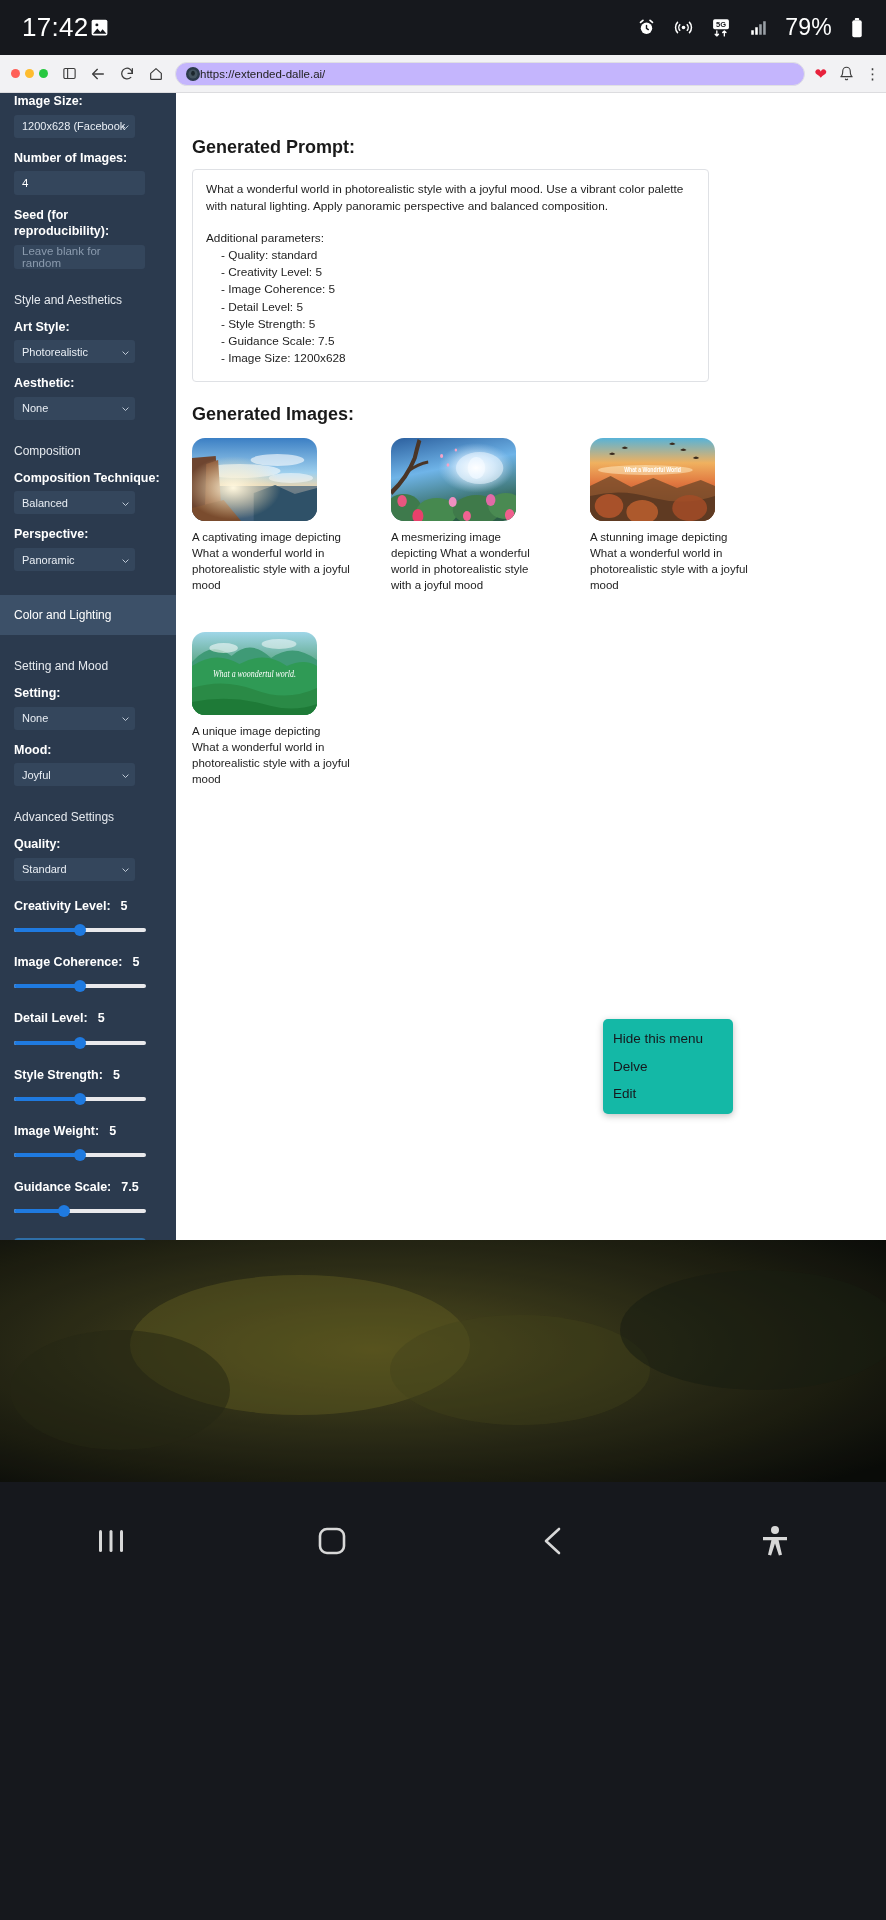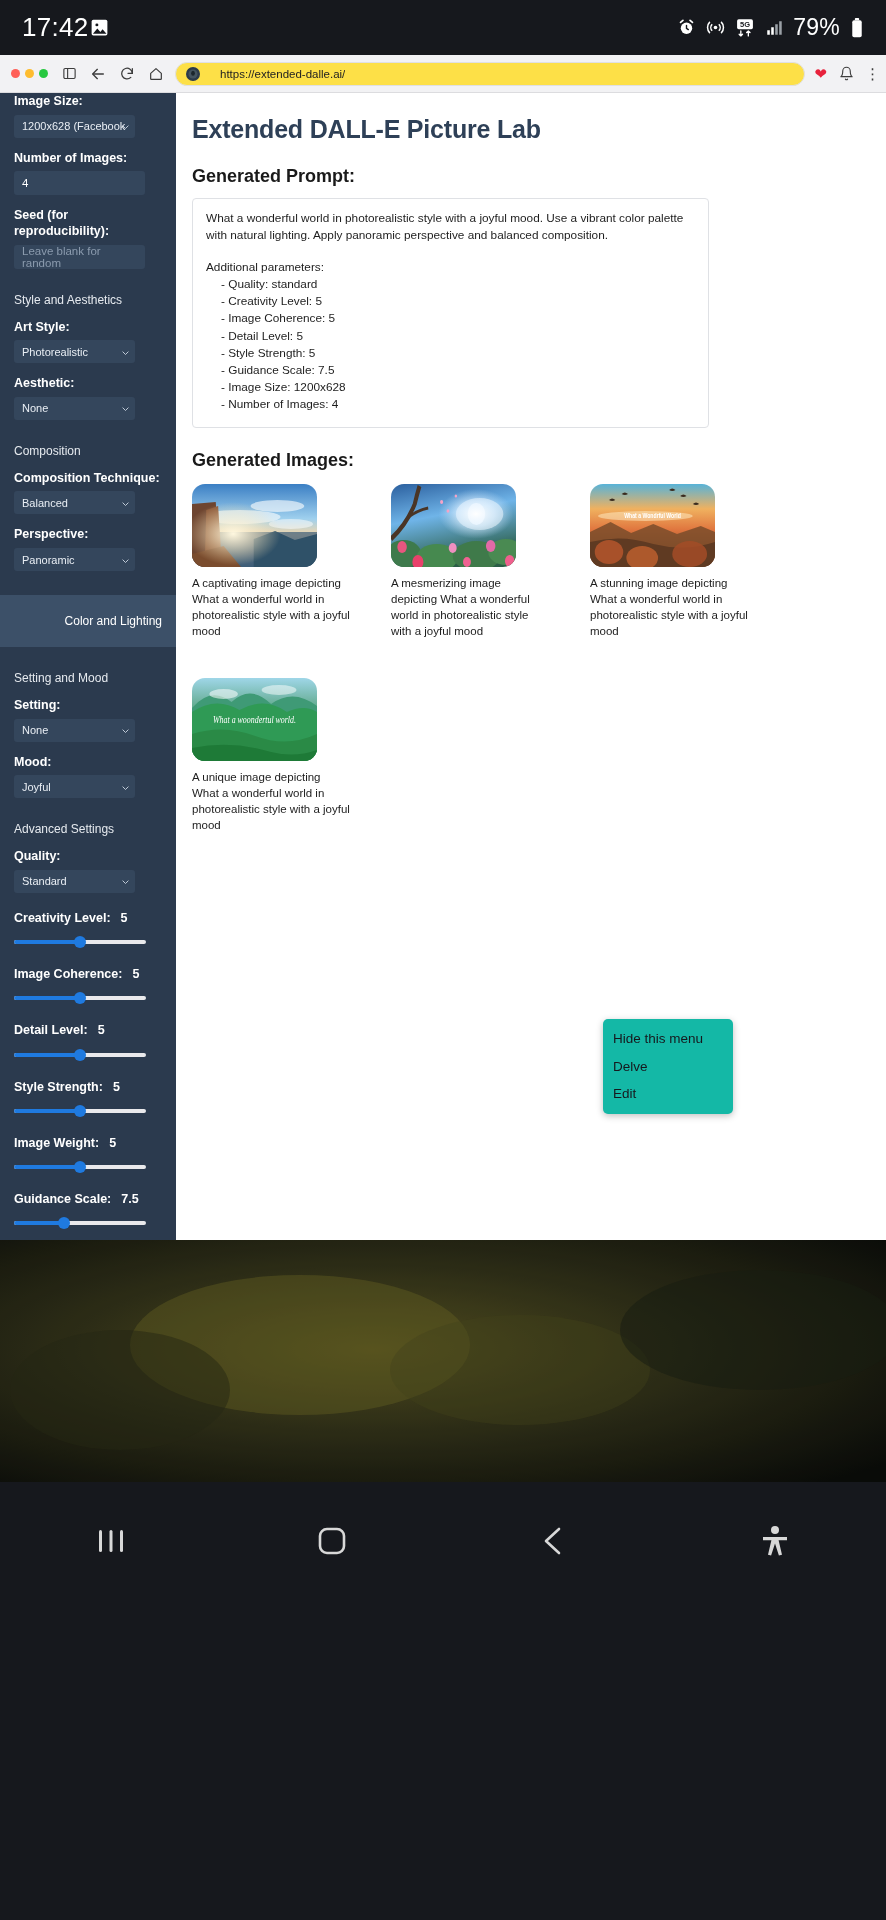--- a/index.html
+++ b/index.html
@@ -13,39 +13,39 @@
 
   
   .statusbar {
     position: absolute; top: 0; left: 0; width: 886px; height: 55px;
     background: #16181d; color: #fff;
     display: flex; align-items: center; justify-content: space-between;
     padding: 0 22px;
   }
   .sb-left { display: flex; align-items: center; }
   .sb-clock { font-size: 26px; font-weight: 400; letter-spacing: .3px; }
-  .sb-right { display: flex; align-items: center; gap: 10px; }
+  .sb-right { display: flex; align-items: center; gap: 18px; }
   .sb-ico { display: inline-flex; align-items: center; justify-content: center; }
   .sb-batt { font-size: 23px; font-weight: 400; letter-spacing: .2px; }
 
   
   .browserbar {
     position: absolute; top: 55px; left: 0; width: 886px; height: 38px;
     background: #f2f2f4;
     display: flex; align-items: center; gap: 9px; padding: 0 11px;
     border-bottom: 1px solid #dcdcdf;
   }
   .traffic { display: flex; gap: 5px; align-items: center; margin-right: 2px; }
   .dot { width: 9px; height: 9px; border-radius: 50%; }
   .dot.r { background: #ff5f57; } .dot.y { background: #febc2e; } .dot.g { background: #28c840; }
   .cbtn { width: 20px; height: 20px; display: flex; align-items: center; justify-content: center;
           color: #3c3c3c; flex: none; }
   .urlbar {
-    flex: 1; height: 24px; background: #fde047; border-radius: 12px;
-    display: flex; align-items: center; gap: 20px; padding: 0 10px;
+    flex: 1; height: 24px; background: #c4b5fd; border-radius: 12px;
+    display: flex; align-items: center; gap: 0; padding: 0 10px;
     border: 1px solid #e0e0e3;
   }
   .favicon { width: 14px; height: 14px; border-radius: 50%; background: #2b3a4a; flex: none;
              display: flex; align-items: center; justify-content: center; }
   .urltext { font-size: 11.5px; color: #222; white-space: nowrap; overflow: hidden; }
   .heart { color: #e8223c; font-size: 15px; }
   .bell { color: #3c3c3c; }
   .kebab { color: #3c3c3c; font-size: 15px; letter-spacing: 0; line-height: 8px; width: 10px; text-align: center;}
 
   
@@ -57,21 +57,21 @@
   
   .sidebar {
     position: absolute; top: 0; left: 0; width: 176px; height: 1147px;
     background: #2b3a4e; color: #fff; padding: 0 14px 10px 14px;
   }
   .sb-inner { position: relative; top: -12px; }
   .field-label { font-size: 12.5px; font-weight: bold; color: #fff; margin: 13px 0 5px; line-height: 1.25; }
   .section-head { font-size: 12px; color: #e6eaef; margin: 24px 0 9px; font-weight: normal; }
   .section-head.hl {
     background: #3c5068; margin-left: -14px; margin-right: -14px;
-    padding: 19px 14px; color: #fff; text-align: right;
+    padding: 13px 14px; color: #fff;
   }
   .select {
     position: relative; width: 121px; height: 23px; background: #34465c;
     border: none; border-radius: 3px; color: #e9eef4; font-size: 11px;
     display: flex; align-items: center; padding: 0 18px 0 8px;
     white-space: nowrap; overflow: hidden;
   }
   .select .chev {
     position: absolute; right: 5px; top: 50%; transform: translateY(-50%);
     width: 9px; height: 9px;
@@ -407,36 +407,34 @@
             <div class="fill" style="width:50px"></div>
             <div class="thumb" style="left:44px"></div>
           </div>
         </div>
 
         <div class="genbtn">Generate Prompt and Images</div>
       </div>
     </div>
 
     <div class="content">
-      <div class="page-title">Extended DALL-E Picture Lab</div>
 
       <div class="h2">Generated Prompt:</div>
 
       <div class="prompt-box">
         <div class="prompt-main">What a wonderful world  in photorealistic style with a joyful mood. Use a vibrant color palette with natural lighting. Apply panoramic perspective and balanced composition.</div>
         <div class="prompt-sub">
           <div>Additional parameters:</div>
           <div class="pl">- Quality: standard</div>
           <div class="pl">- Creativity Level: 5</div>
           <div class="pl">- Image Coherence: 5</div>
           <div class="pl">- Detail Level: 5</div>
           <div class="pl">- Style Strength: 5</div>
           <div class="pl">- Guidance Scale: 7.5</div>
           <div class="pl">- Image Size: 1200x628</div>
-          <div class="pl">- Number of Images: 4</div>
         </div>
       </div>
 
       <div class="h2">Generated Images:</div>
 
       <div class="grid">
 
         <div class="card">
           <div class="thumbimg">
             <svg viewBox="0 0 158 83" preserveAspectRatio="none">

